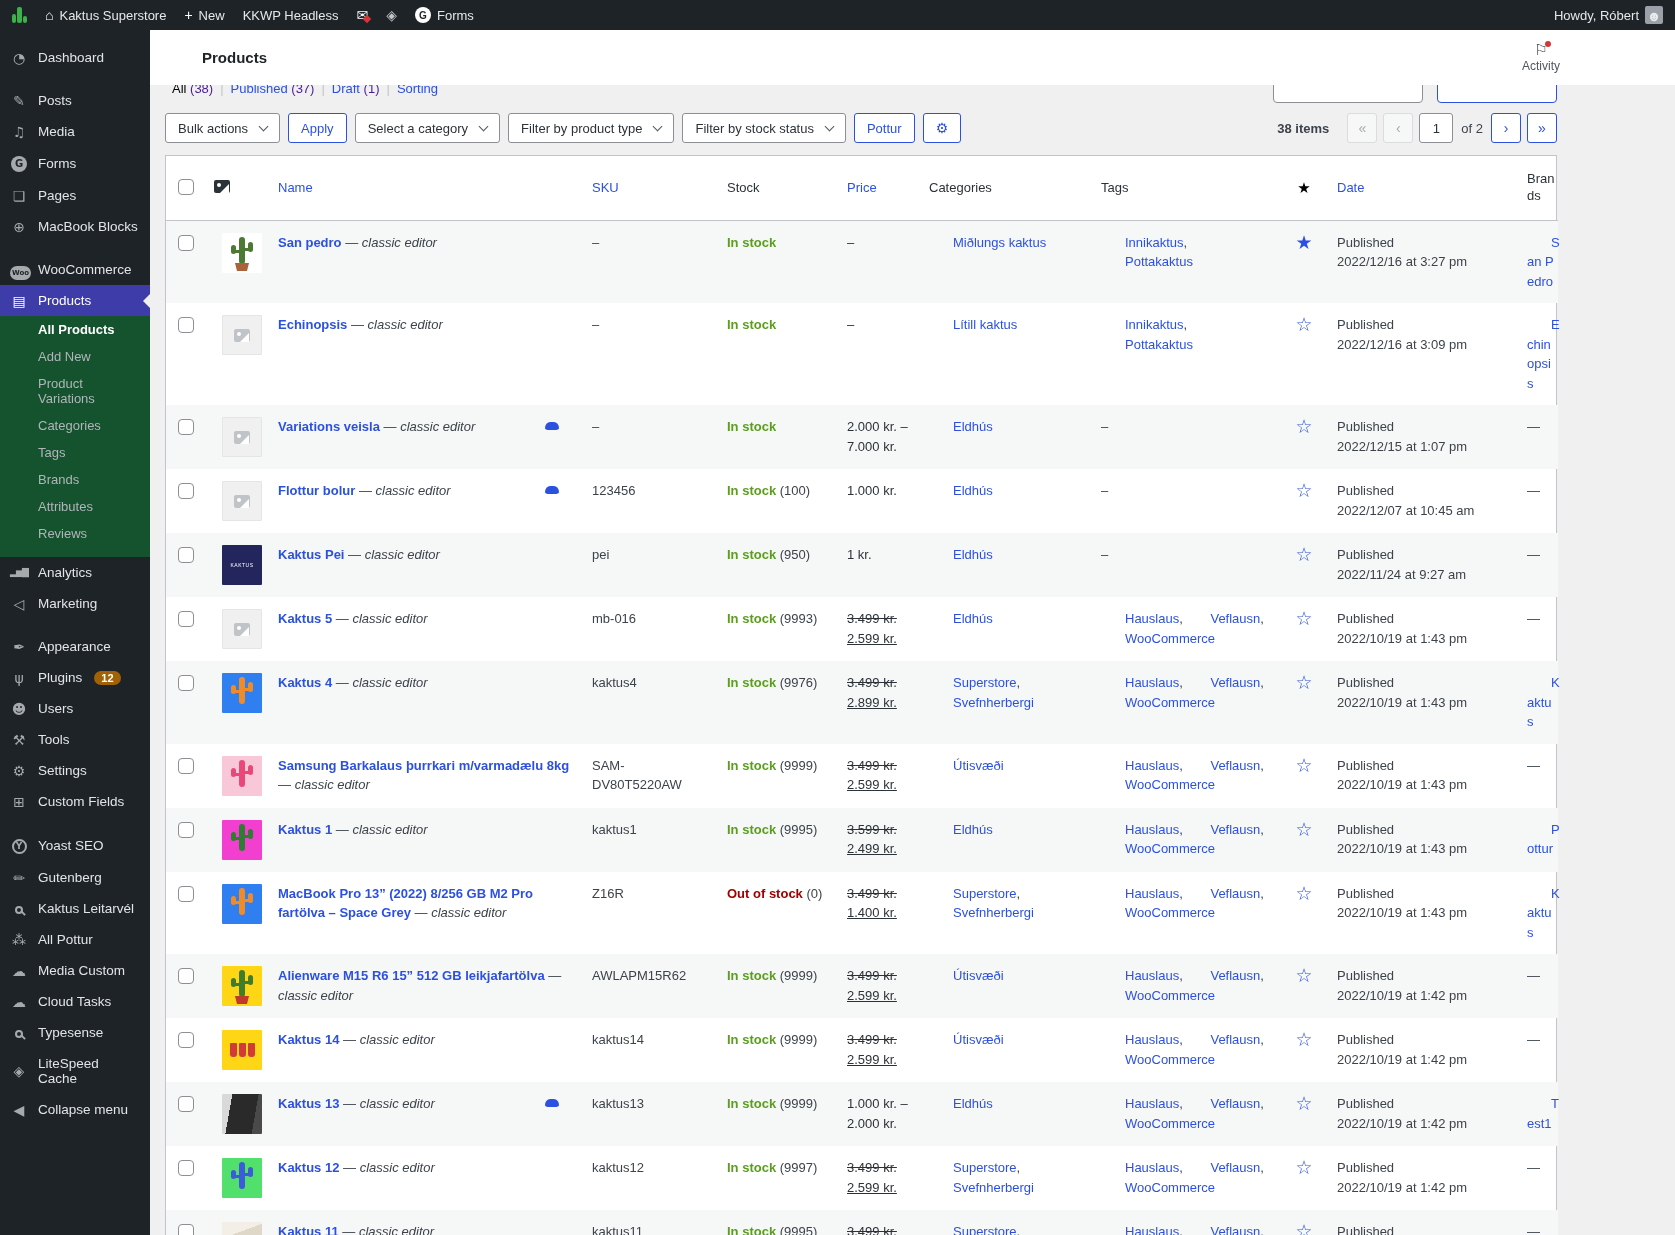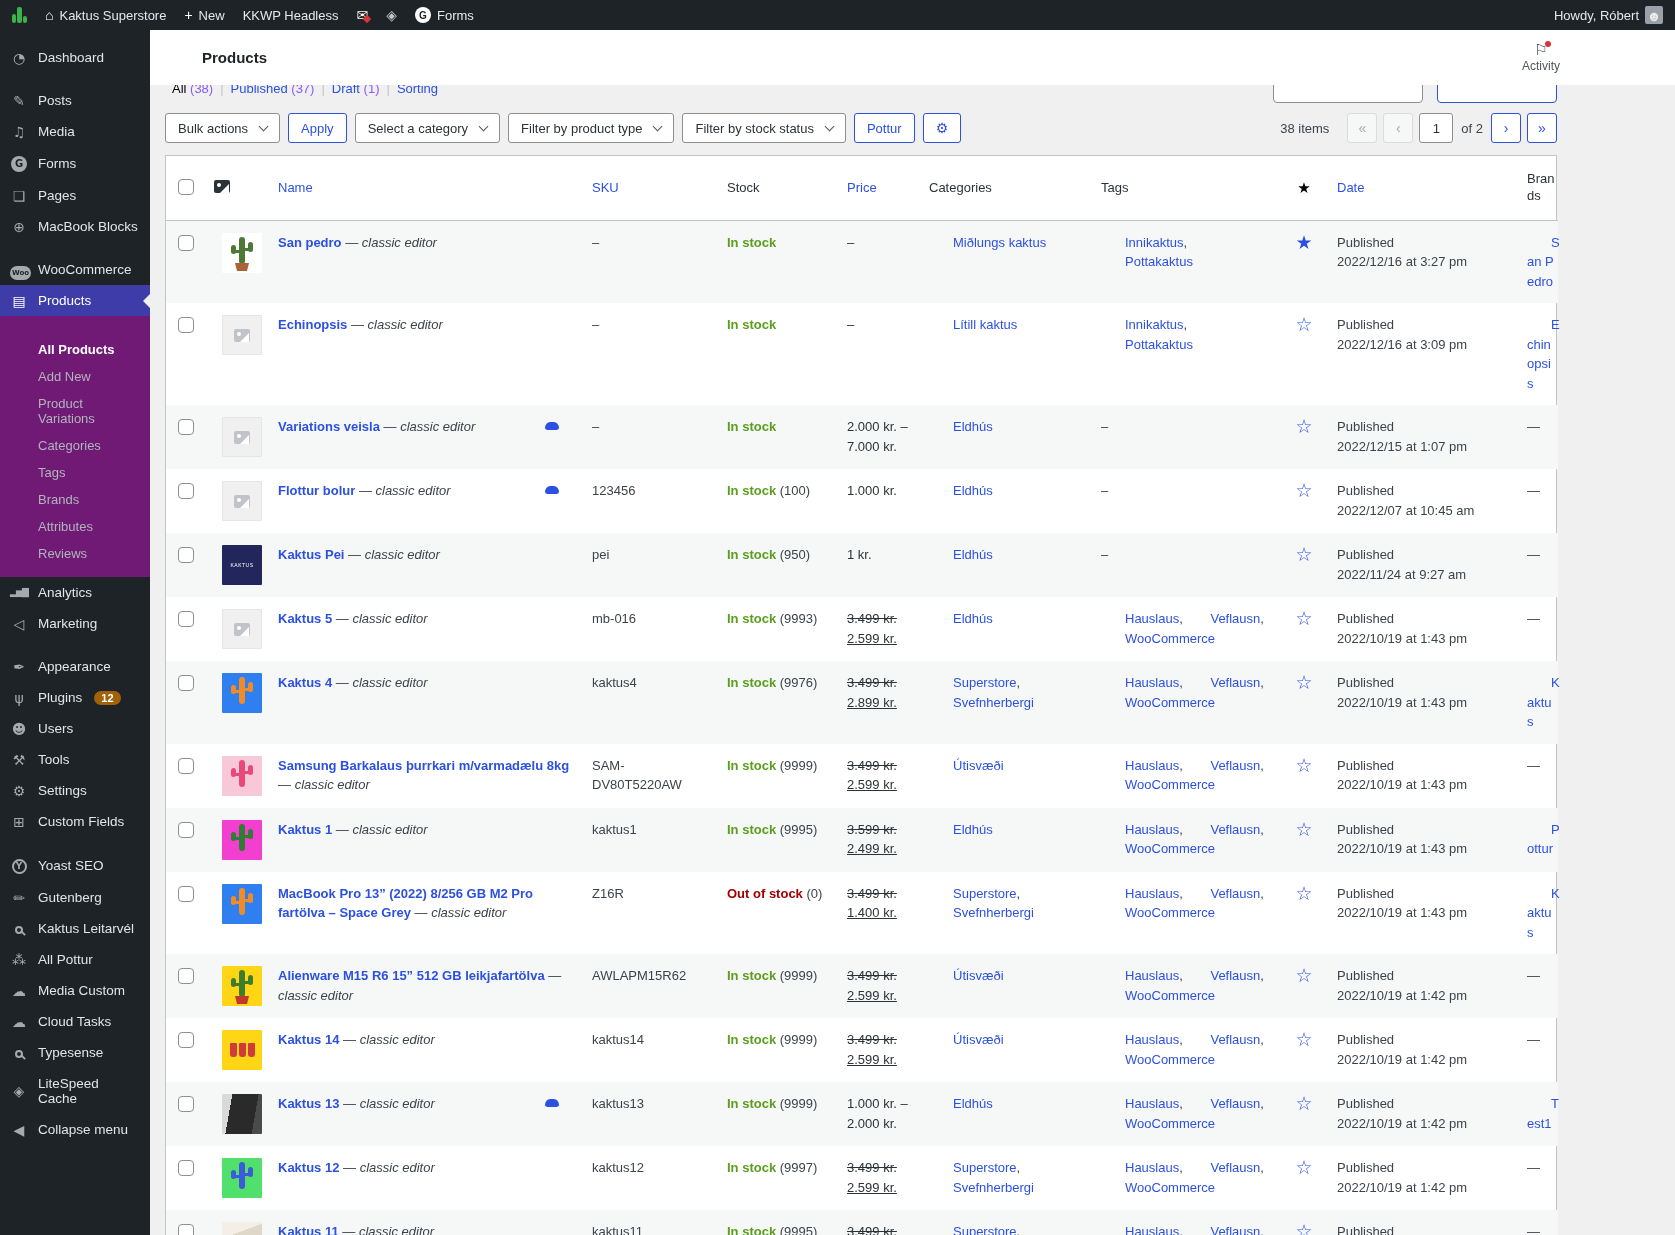--- a/index.html
+++ b/index.html
@@ -27,21 +27,21 @@
   .content { flex:1; background:#f0f0f1; min-width:0;}
 
   
   .mi { display:flex; align-items:center; gap:10px; padding:8px 10px; font-size:13.5px; color:#e2e4e7; cursor:pointer; position:relative;}
   .mi-icon { width:18px; text-align:center; color:#a7aaad; font-size:14px; line-height:1; flex:none; font-family:"DejaVu Sans",sans-serif;}
   .mi.active { background:#3e3ca8; color:#fff;}
   .mi.active .mi-icon { color:#fff;}
   .mi.active::after { content:""; position:absolute; right:0; top:50%; transform:translateY(-50%); border:7px solid transparent; border-right-color:#f0f0f1;}
   .menu-sep { height:12px;}
   .badge { background:#a16207; color:#fff; border-radius:10px; font-size:11px; font-weight:bold; padding:1px 7px; margin-left:2px;}
-  .submenu { background:#701a75; padding:20px 0 10px;}
+  .submenu { background:#14532d; padding:0 0 10px;}
   .smi { padding:6px 12px 6px 38px; color:#b0b5bb; font-size:13px; cursor:pointer;}
   .smi.current { color:#fff; font-weight:bold;}
   .woopill { background:#a7aaad; color:#1d2327; font-size:7px; font-weight:bold; border-radius:7px; padding:3px 2px;}
   .ycircle { width:15px; height:15px; border-radius:50%; border:2px solid #a7aaad; color:#a7aaad; font-size:9px; font-weight:bold; display:inline-flex; align-items:center; justify-content:center;}
   .mag { width:8px; height:8px; border:2px solid #a7aaad; border-radius:50%; display:inline-block; position:relative;}
   .mag::after { content:""; position:absolute; width:6px; height:2px; background:#a7aaad; transform:rotate(45deg); right:-5px; bottom:-2px;}
   .chart-glyph { letter-spacing:-1px; font-size:9px;}
 
   
   .page-header { background:#fff; height:55px; display:flex; align-items:center; padding:0 115px 0 52px;}
@@ -50,34 +50,34 @@
   .activity-btn { display:flex; flex-direction:column; align-items:center; gap:1px; cursor:pointer;}
   .flag { position:relative; font-size:15px; color:#3c434a; line-height:1; font-family:"DejaVu Sans",sans-serif;}
   .flag::after { content:""; position:absolute; top:-2px; right:-3px; width:6px; height:6px; border-radius:50%; background:#d63638;}
   .activity-label { font-size:12px; color:#50575e;}
 
   
   .clip-row { position:relative; height:20px; overflow:hidden;}
   .views { position:absolute; top:-4px; left:22px; white-space:nowrap;}
   .views .view .vlabel { color:#2c51e0;}
   .views .view.current .vlabel { color:#000; font-weight:normal;}
-  .views .vcount { color:#8b5cf6;}
+  .views .vcount { color:#4c1d95;}
   .vsep { color:#c3c4c7; margin:0 7px;}
   .search-wrap { position:absolute; top:-12px; right:118px; display:flex; gap:14px;}
   .search-input { width:150px; height:30px; border:1px solid #8c8f94; border-radius:4px; background:#fff;}
   .search-btn { width:120px; height:30px; border:1px solid #2c51e0; border-radius:4px; background:#fff;}
 
   
   .toolbar { display:flex; align-items:center; padding:8px 118px 8px 15px; gap:8px;}
   .sel { height:30px; background:#fff; border:1px solid #8c8f94; border-radius:3px; display:inline-flex; align-items:center; padding:0 12px; color:#2c3338; cursor:pointer; white-space:nowrap;}
   .chev { width:7px; height:7px; border-right:1.5px solid #50575e; border-bottom:1.5px solid #50575e; transform:rotate(45deg); margin-left:12px; margin-top:-4px;}
   .btn-blue { height:30px; background:#fff; border:1px solid #2c51e0; color:#2c51e0; border-radius:3px; padding:0 12px; display:inline-flex; align-items:center; cursor:pointer;}
   .gear-btn { font-size:14px; font-family:"DejaVu Sans",sans-serif;}
   .toolbar .grow { flex:1;}
-  .items-count { color:#3c434a; margin-right:10px;}
+  .items-count { color:#3c434a; margin-right:10px;font-weight:bold;}
   .pg { display:flex; align-items:center; gap:6px;}
   .pg-btn { min-width:30px; height:30px; border-radius:3px; display:inline-flex; align-items:center; justify-content:center; font-size:14px; cursor:pointer;}
   .pg-btn.dis { border:1px solid #dcdcde; background:#f6f7f7; color:#a7aaad;}
   .pg-btn.on { border:1px solid #2c51e0; background:#fff; color:#2c51e0;}
   .pg-input { width:34px; height:30px; border:1px solid #8c8f94; border-radius:3px; text-align:center; font-size:13px; color:#2c3338; background:#fff;}
   .pg-of { color:#3c434a; margin:0 2px;}
 
   
   .tablewrap { margin:4px 0 0 15px; width:1392px; background:#fff; border:1px solid #c3c4c7;}
   table { border-collapse:collapse; table-layout:fixed; width:1390px;}

